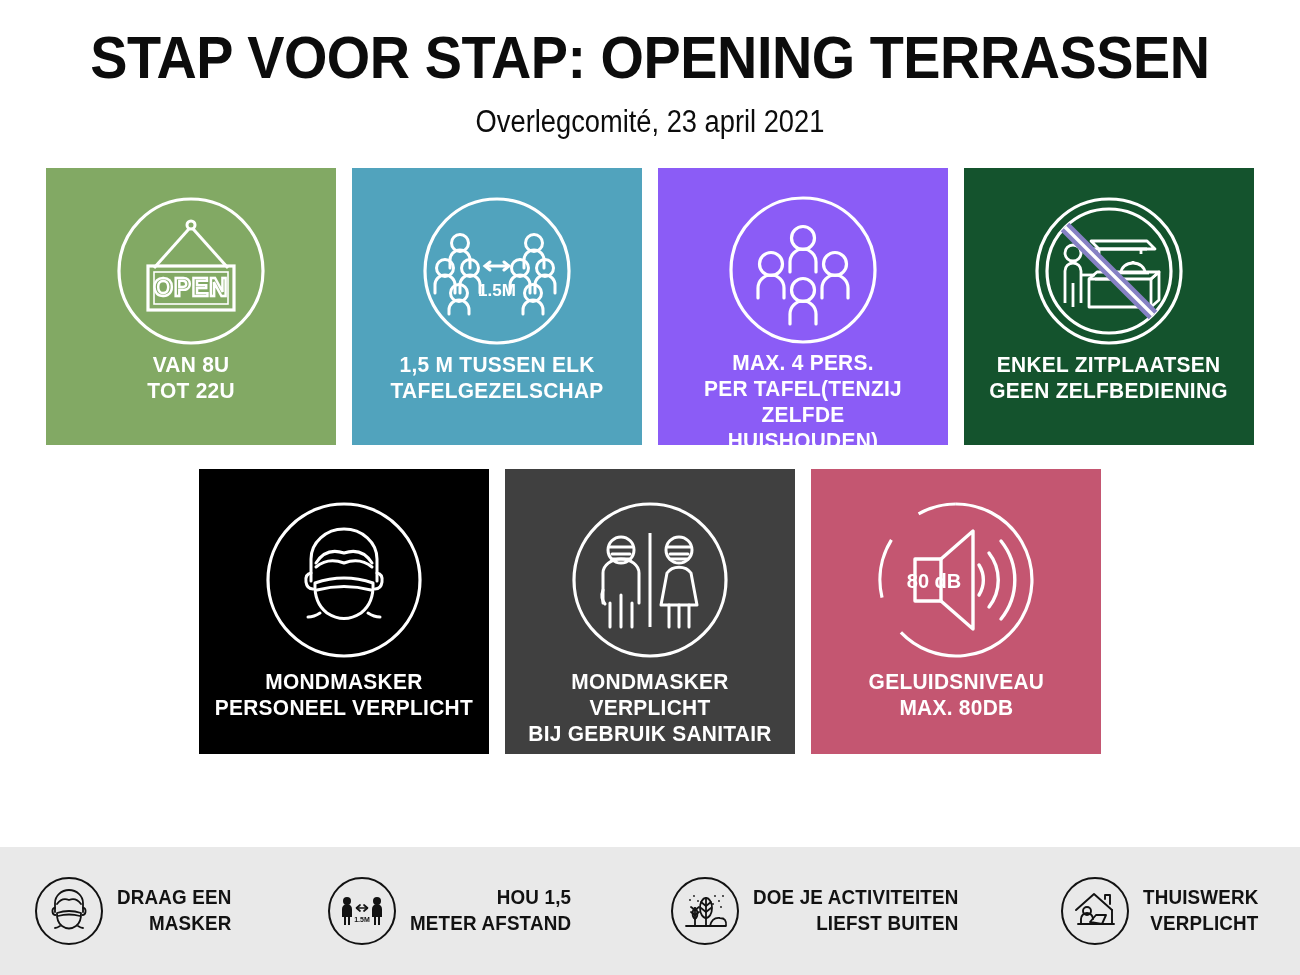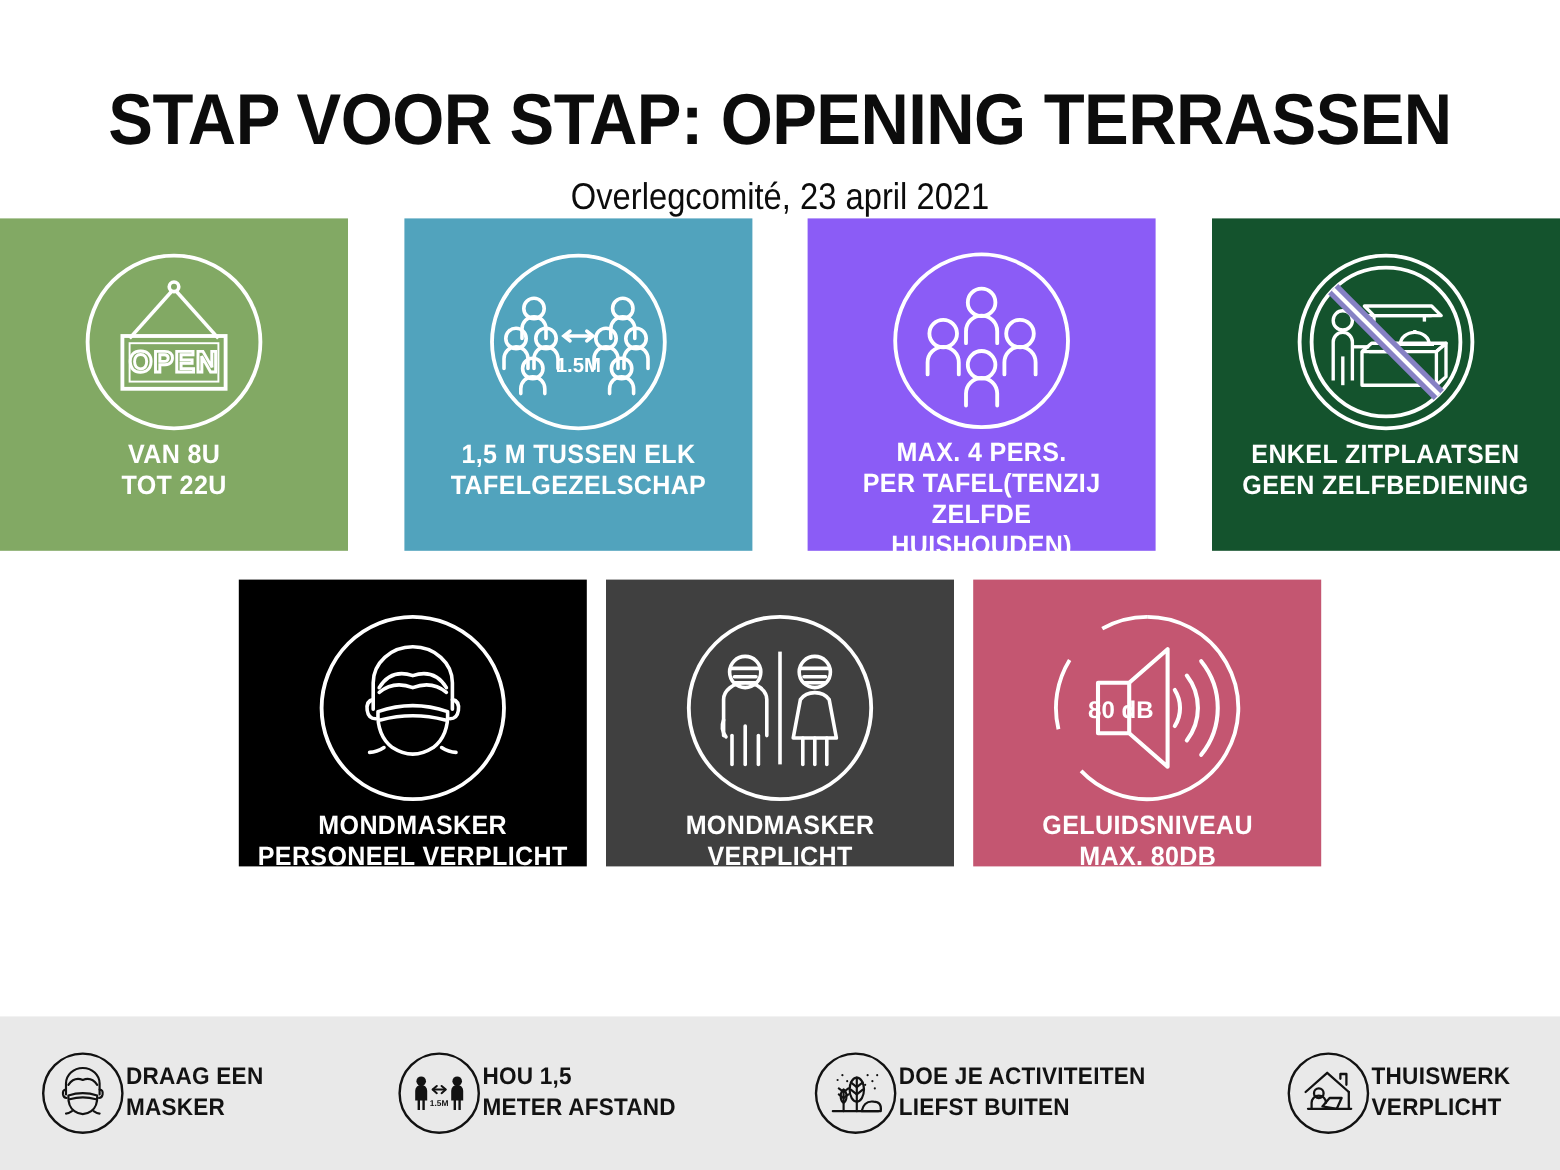--- a/index.html
+++ b/index.html
@@ -6,21 +6,21 @@
   body{
     width:1300px;height:975px;
     background:#ffffff;
     font-family:"Liberation Sans", sans-serif;
     overflow:hidden;
     position:relative;
   }
   .page{width:1300px;height:975px;position:relative;display:flex;flex-direction:column;}
 
   
-  .header{text-align:center;padding-top:70px;}
+  .header{text-align:center;padding-top:28px;}
   .title{
     font-family:"Liberation Sans Narrow","Liberation Sans",sans-serif;
     font-weight:bold;
     font-size:60px;
     letter-spacing:-0.5px;
     color:#0c0c0c;
     line-height:1.0;
     transform:scaleX(0.93);
     white-space:nowrap;
   }
@@ -30,33 +30,33 @@
     font-size:31px;
     color:#0c0c0c;
     margin-top:16px;
     transform:scaleX(0.88);
     white-space:nowrap;
   }
 
   
   .rows{flex:1;}
   .row{display:flex;justify-content:center;}
-  .row1{gap:16px;justify-content:space-between;}
+  .row1{margin-top:28px;gap:16px;}
   .row2{margin-top:24px;gap:16px;}
 
   .card{
     width:290px;
     height:277px;
     box-sizing:border-box;
     display:flex;
     flex-direction:column;
     align-items:center;
     padding-top:22px;
   }
-  .row2 .card{height:239px;}
+  .row2 .card{height:285px;}
 
   .card .icon-wrap{
     height:162px;
     display:flex;align-items:center;justify-content:center;
   }
   .row2 .card .icon-wrap{height:178px;}
 
   .card .caption{
     font-family:"Liberation Sans Narrow","Liberation Sans",sans-serif;
     font-weight:bold;
@@ -73,21 +73,21 @@
   
   .footer{
     height:128px;
     background:#e9e9e9;
     display:flex;
     align-items:center;
     justify-content:space-between;
     padding:0 34px;
     box-sizing:border-box;
   }
-  .foot-item{display:flex;align-items:center;gap:1px;}
+  .foot-item{display:flex;align-items:center;gap:13px;text-align:right;}
   .foot-icon{width:70px;height:70px;flex:0 0 70px;}
   .foot-label{
     font-family:"Liberation Sans Narrow","Liberation Sans",sans-serif;
     font-weight:bold;
     font-size:20px;
     line-height:1.28;
     color:#121212;
     white-space:pre-line;
     transform:scaleX(0.94);
     transform-origin:left center;

